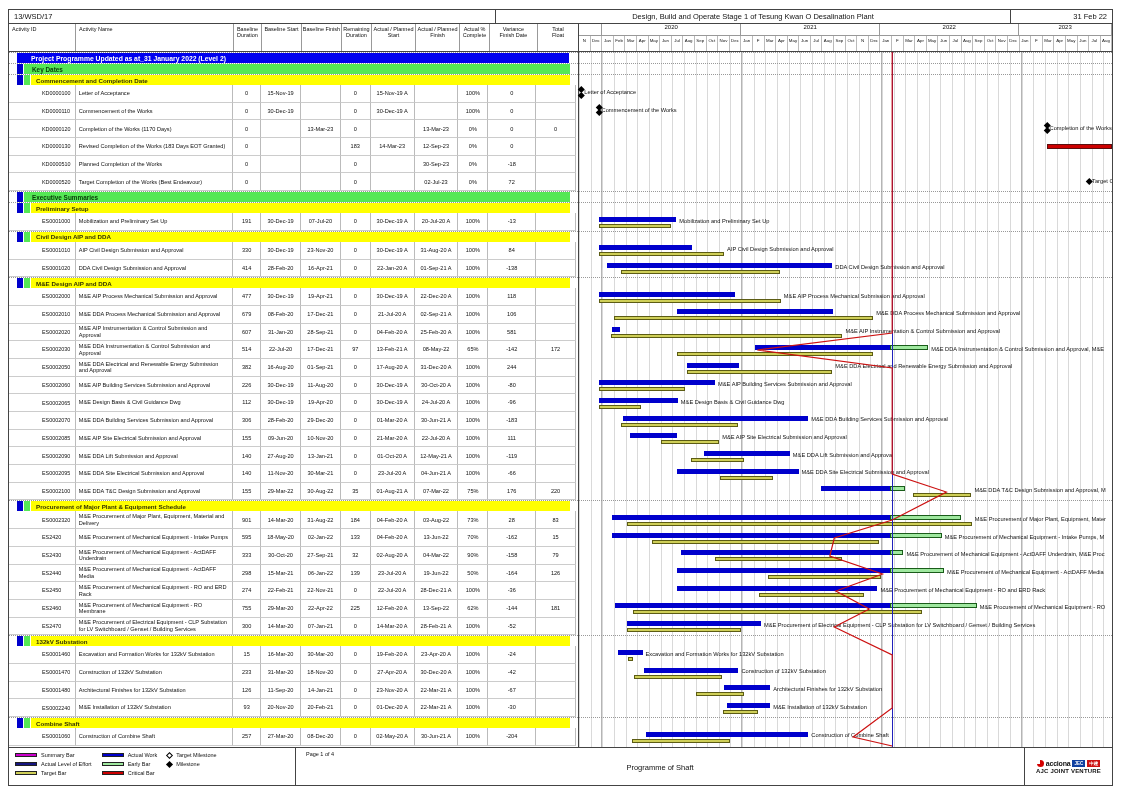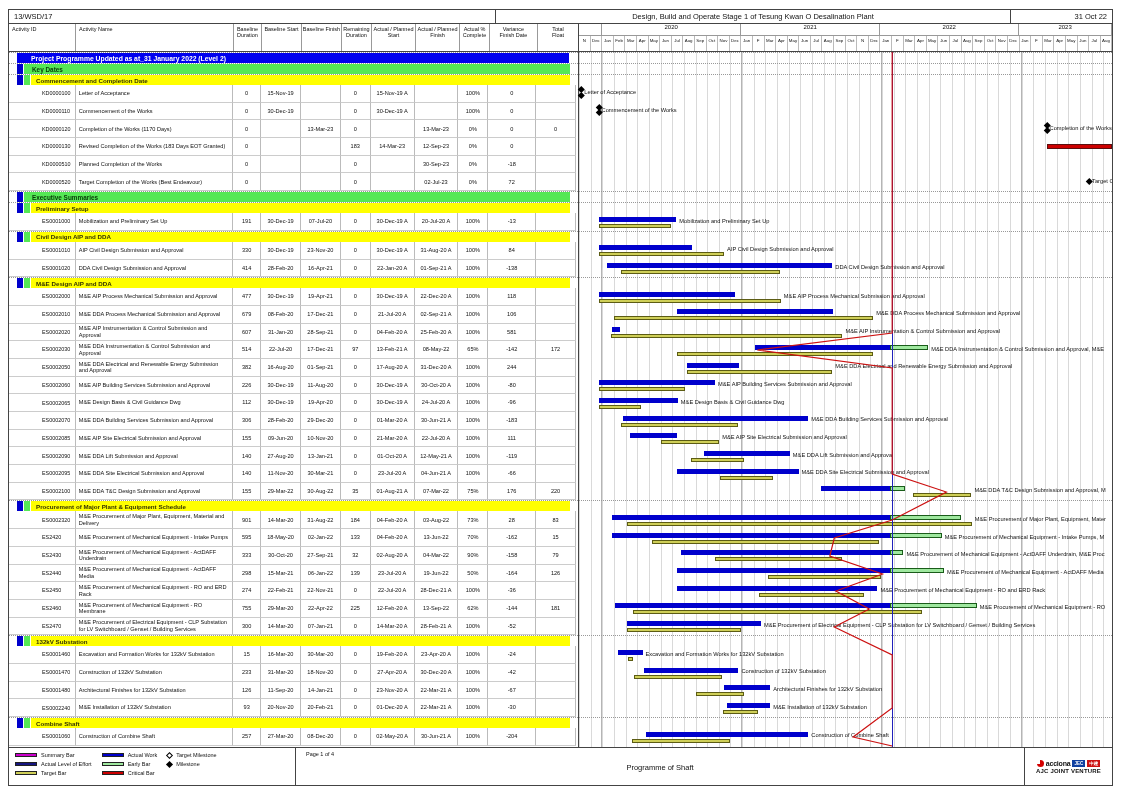--- a/index.html
+++ b/index.html
@@ -74,21 +74,21 @@
   .box-csc{background:#cc1111;color:#fff;font-size:4.5px;font-weight:bold;padding:1px 2px;}
   .venture{font-size:6px;font-weight:bold;letter-spacing:.2px;}
 </style>
 </head>
 <body>
 
 <div class="page">
   <div class="titlebar">
     <div class="tb-left">13/WSD/17</div>
     <div class="tb-center">Design, Build and Operate Stage 1 of Tesung Kwan O Desalination Plant</div>
-    <div class="tb-right">31 Oct 22</div>
+    <div class="tb-right">31 Feb 22</div>
   </div>
 
   <div class="headrow">
     <div class="cols" id="colheads">
         <div class="colcell cw-id">Activity ID</div>
         <div class="colcell cw-name">Activity Name</div>
         <div class="colcell cw-0">Baseline
 Duration</div>
         <div class="colcell cw-1">Baseline Start</div>
         <div class="colcell cw-2">Baseline Finish</div>

